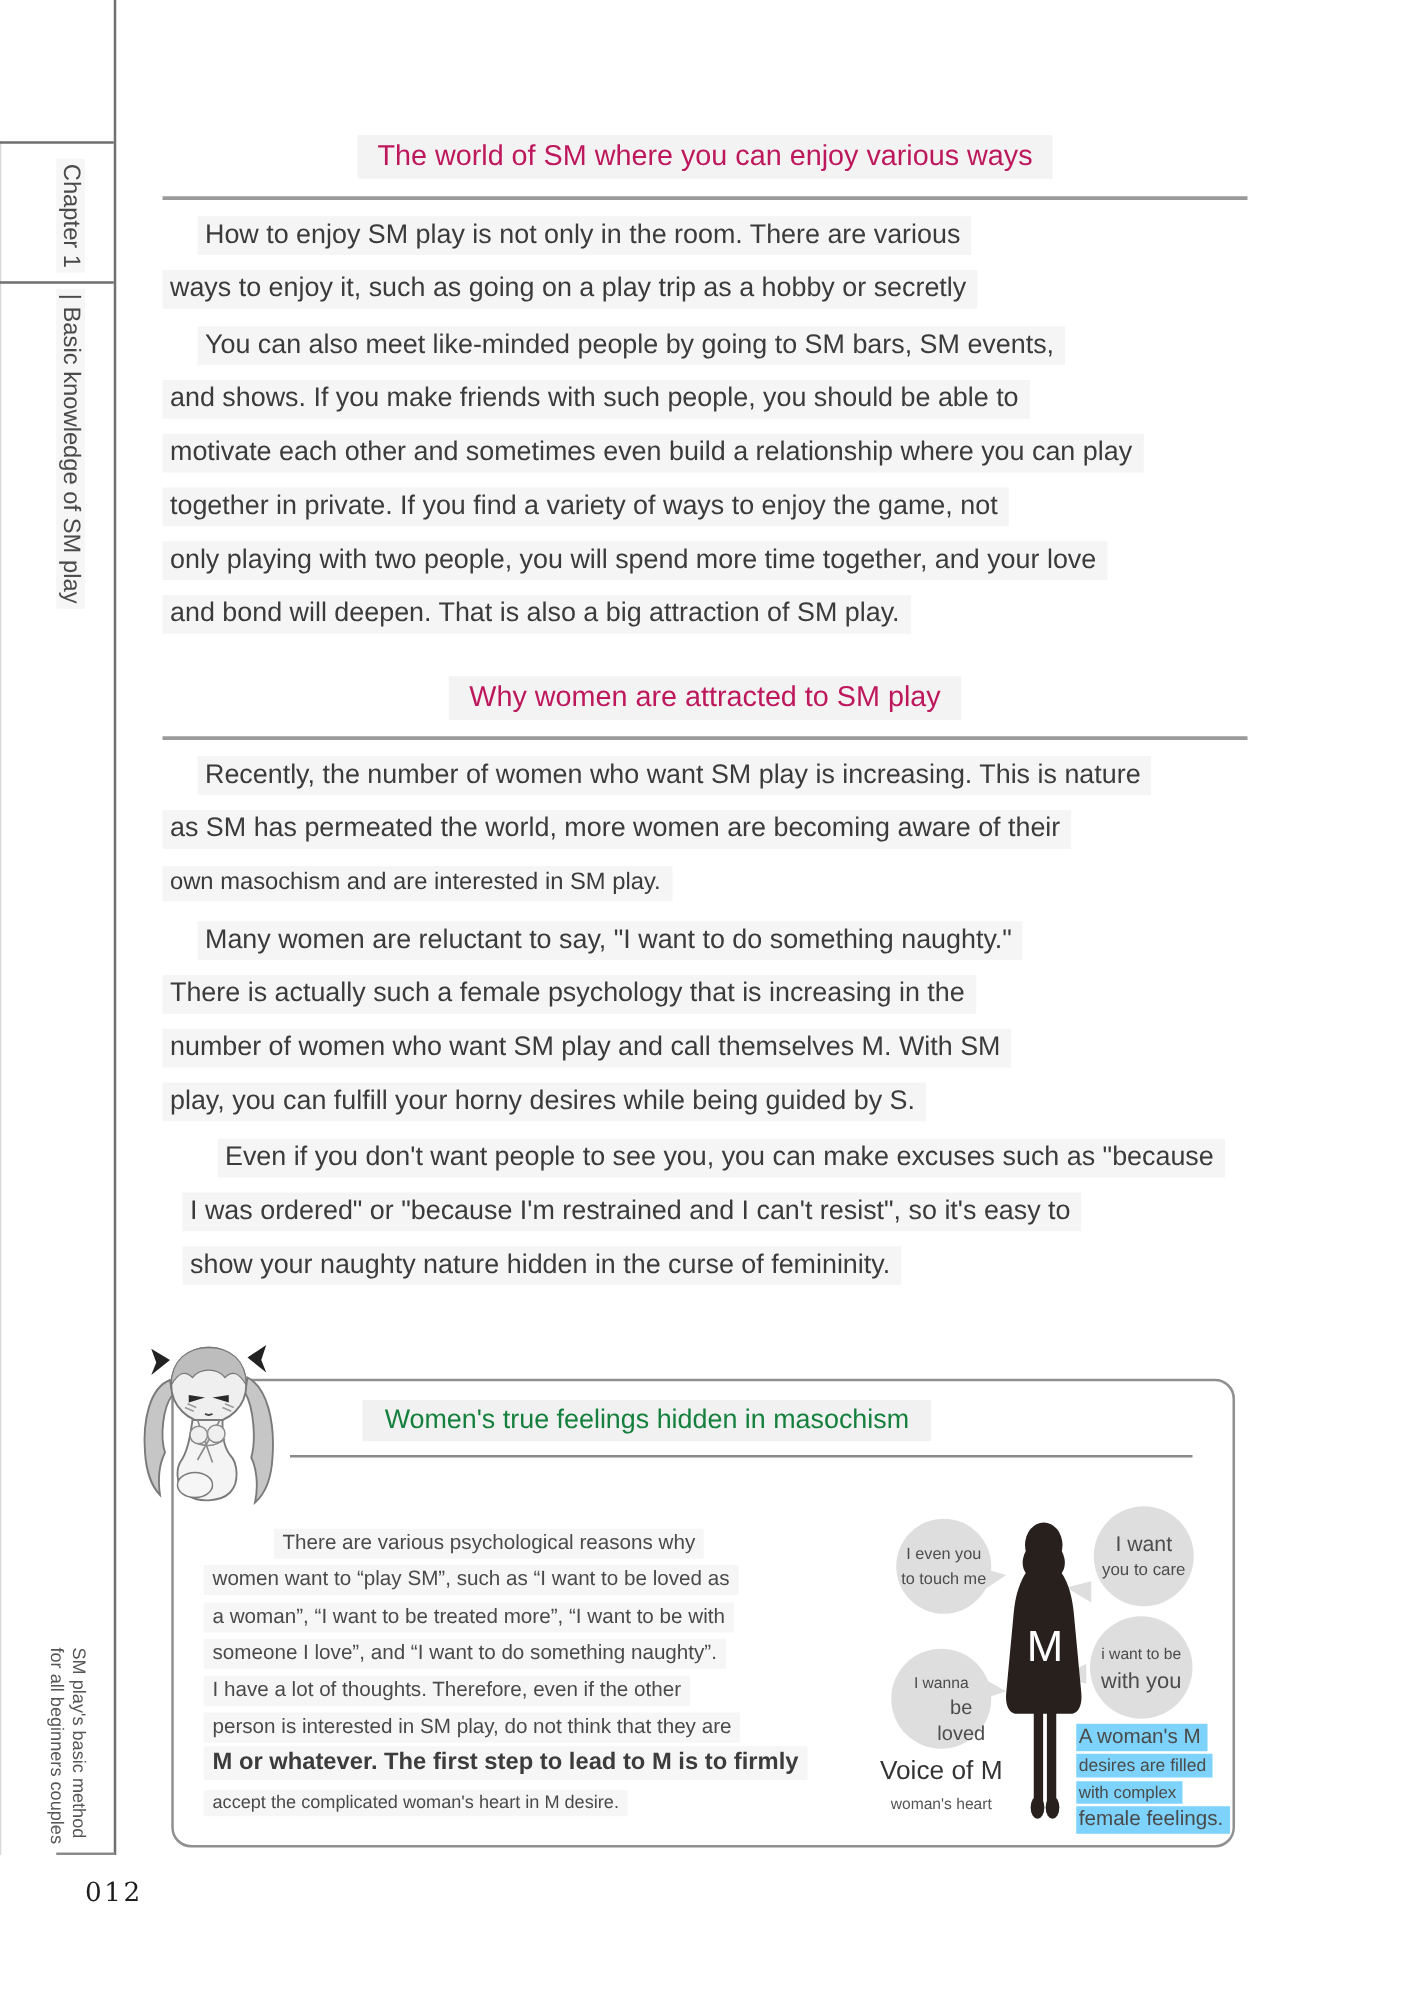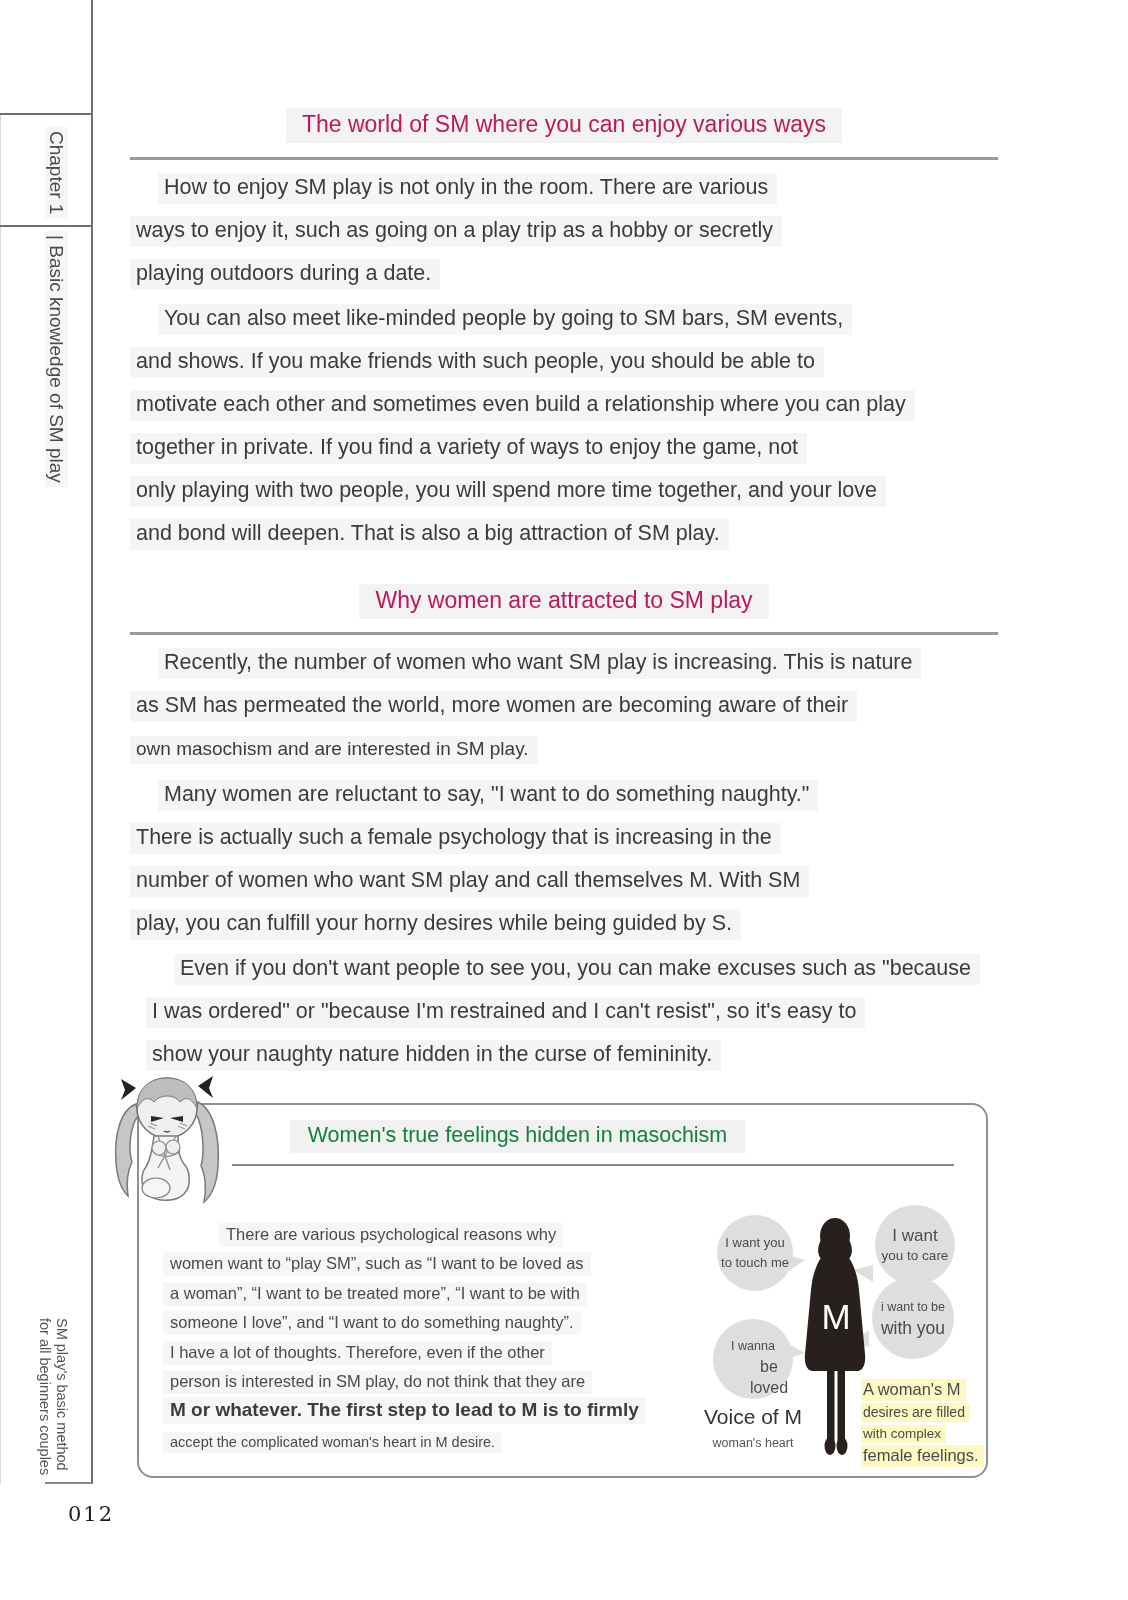--- a/index.html
+++ b/index.html
@@ -58,21 +58,21 @@
   .pline.ind span{margin-left:56px;}
   .pline.lg span{font-size:19px;color:#3c3c3c;font-weight:bold;}
   .pline.smp span{font-size:14.5px;}
   
   .bubble{position:absolute;background:#dedede;border-radius:50%;display:flex;
     flex-direction:column;align-items:center;justify-content:center;color:#4c4c4c;
     text-align:center;}
   #bub-tl{left:578px;top:110px;width:76px;height:76px;}
   #bub-tr{left:736px;top:100px;width:80px;height:80px;}
   #bub-bl{left:574px;top:214px;width:80px;height:80px;}
-  #bub-br{left:733px;top:172px;width:82px;height:82px;}
+  #bub-br{left:733px;top:188px;width:82px;height:82px;}
   #bub-tl .l1,#bub-tl .l2{font-size:13px;line-height:20px;}
   #bub-tr .l1{font-size:17px;line-height:21px;}
   #bub-tr .l2{font-size:13.5px;line-height:20px;}
   #bub-bl .l1{font-size:12.5px;line-height:19px;margin-top:16px;}
   #bub-bl .l2{font-size:16px;line-height:21px;padding-left:32px;}
   #bub-br .l1{font-size:12.5px;line-height:19px;}
   #bub-br .l2{font-size:17.5px;line-height:22px;}
   .tail{position:absolute;width:0;height:0;}
   #tail-tl{left:648px;top:150px;border-left:18px solid #dedede;
     border-top:5px solid transparent;border-bottom:12px solid transparent;}
@@ -81,21 +81,21 @@
   #tail-bl{left:648px;top:238px;border-left:18px solid #dedede;
     border-top:10px solid transparent;border-bottom:6px solid transparent;}
   #tail-br{left:710px;top:226px;border-right:20px solid #dedede;
     border-top:10px solid transparent;border-bottom:6px solid transparent;}
   #silhouette{position:absolute;left:658px;top:111px;width:76px;height:240px;}
   #voice-title{position:absolute;left:552px;top:300px;width:124px;text-align:center;
     font-size:21px;color:#333;}
   #voice-sub{position:absolute;left:552px;top:331px;width:124px;text-align:center;
     font-size:12.5px;color:#555;}
   #note{position:absolute;left:722px;top:274px;}
-  #note div{background:#fef9c3;display:table;padding:1px 5px 2px 2px;color:#4a4a4a;}
+  #note div{background:#7dd3fc;display:table;padding:1px 5px 2px 2px;color:#4a4a4a;}
   #note .n1{font-size:16.5px;margin-bottom:2px;}
   #note .n2{font-size:14px;margin-bottom:3px;}
   #note .n3{font-size:13.5px;margin-bottom:2px;}
   #note .n4{font-size:16.5px;}
   
   #anime-girl{position:absolute;left:106px;top:1066px;width:122px;height:152px;z-index:3;}
 </style>
 </head>
 <body>
 
@@ -123,23 +123,20 @@
   </div>
   <div id="rule1" class="rule"></div>
 
   <div id="p1">
     <div class="bline ind">
         <span>How to enjoy SM play is not only in the room. There are various</span>
       </div>
     <div class="bline">
         <span>ways to enjoy it, such as going on a play trip as a hobby or secretly</span>
       </div>
-    <div class="bline">
-        <span>playing outdoors during a date.</span>
-      </div>
   </div>
 
   <div id="p2">
     <div class="bline ind">
         <span>You can also meet like-minded people by going to SM bars, SM events,</span>
       </div>
     <div class="bline">
         <span>and shows. If you make friends with such people, you should be able to</span>
       </div>
     <div class="bline">
@@ -233,21 +230,21 @@
         <span>accept the complicated woman's heart in M desire.</span>
       </div>
   </div>
 
   <div id="tail-tl" class="tail"></div>
   <div id="tail-tr" class="tail"></div>
   <div id="tail-bl" class="tail"></div>
   <div id="tail-br" class="tail"></div>
 
   <div id="bub-tl" class="bubble">
-    <div class="l1">I want you</div>
+    <div class="l1">I even you</div>
     <div class="l2">to touch me</div>
   </div>
   <div id="bub-tr" class="bubble">
     <div class="l1">I want</div>
     <div class="l2">you to care</div>
   </div>
   <div id="bub-bl" class="bubble">
     <div class="l1">I wanna</div>
     <div class="l2">be loved</div>
   </div>

